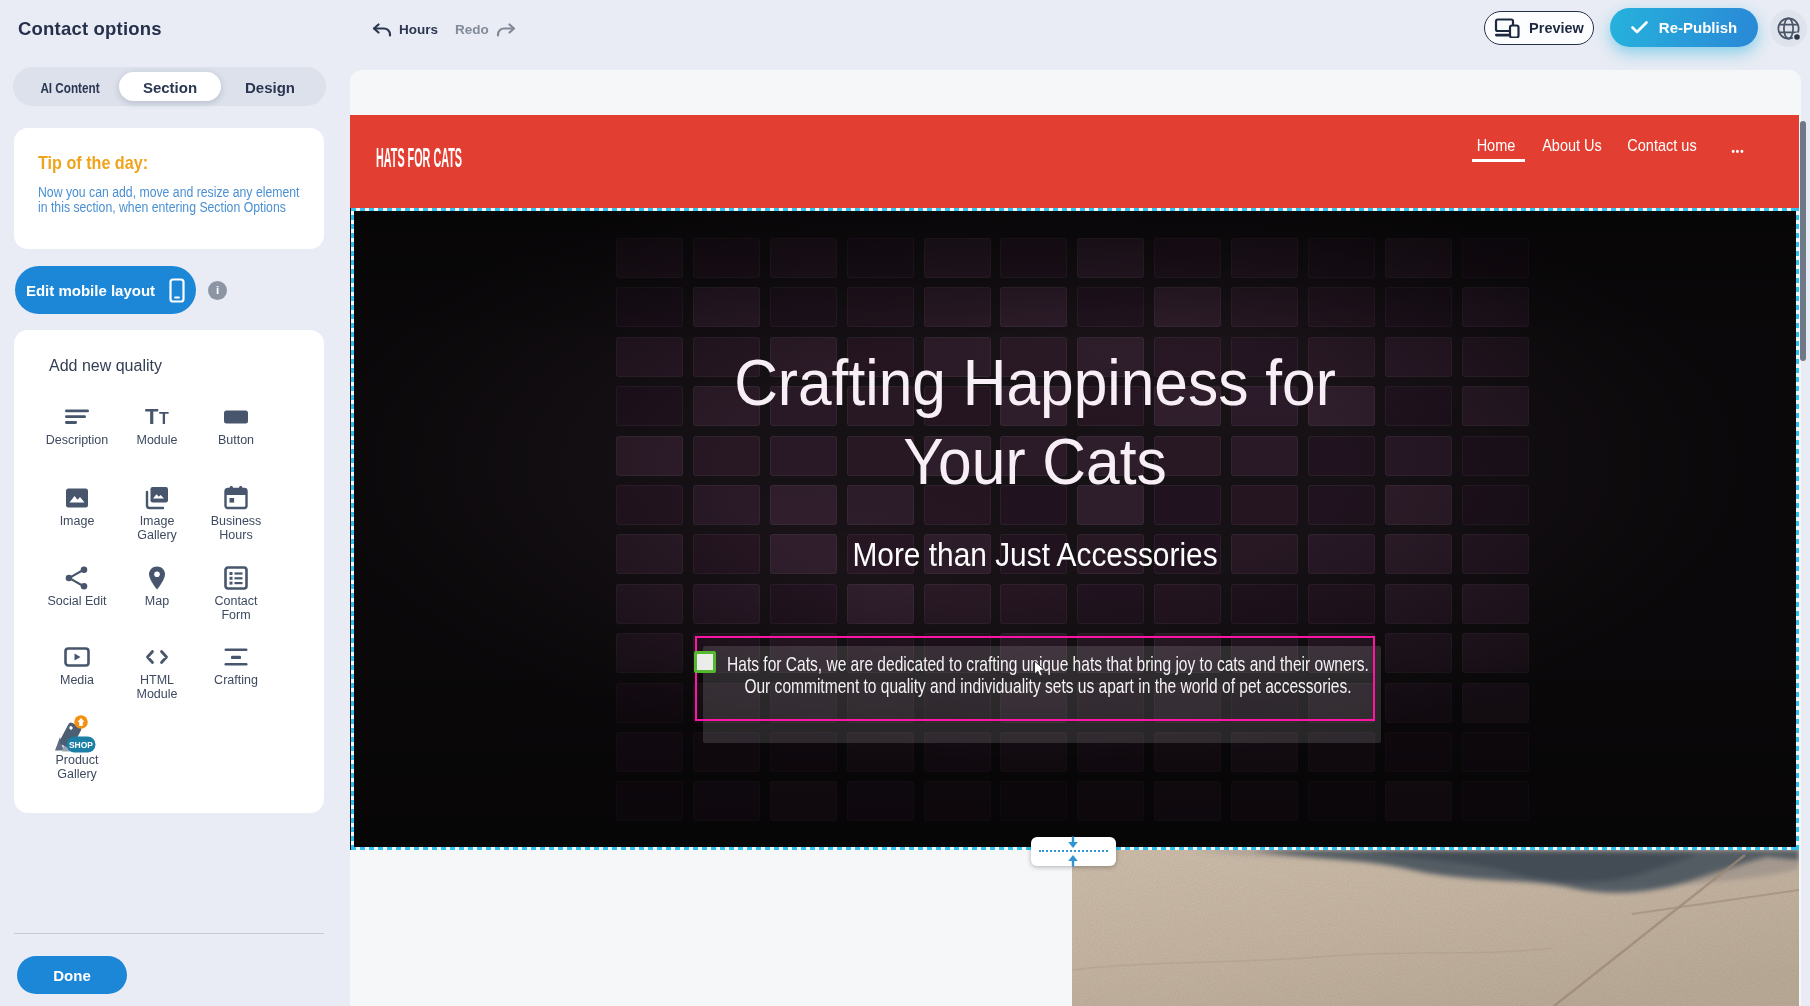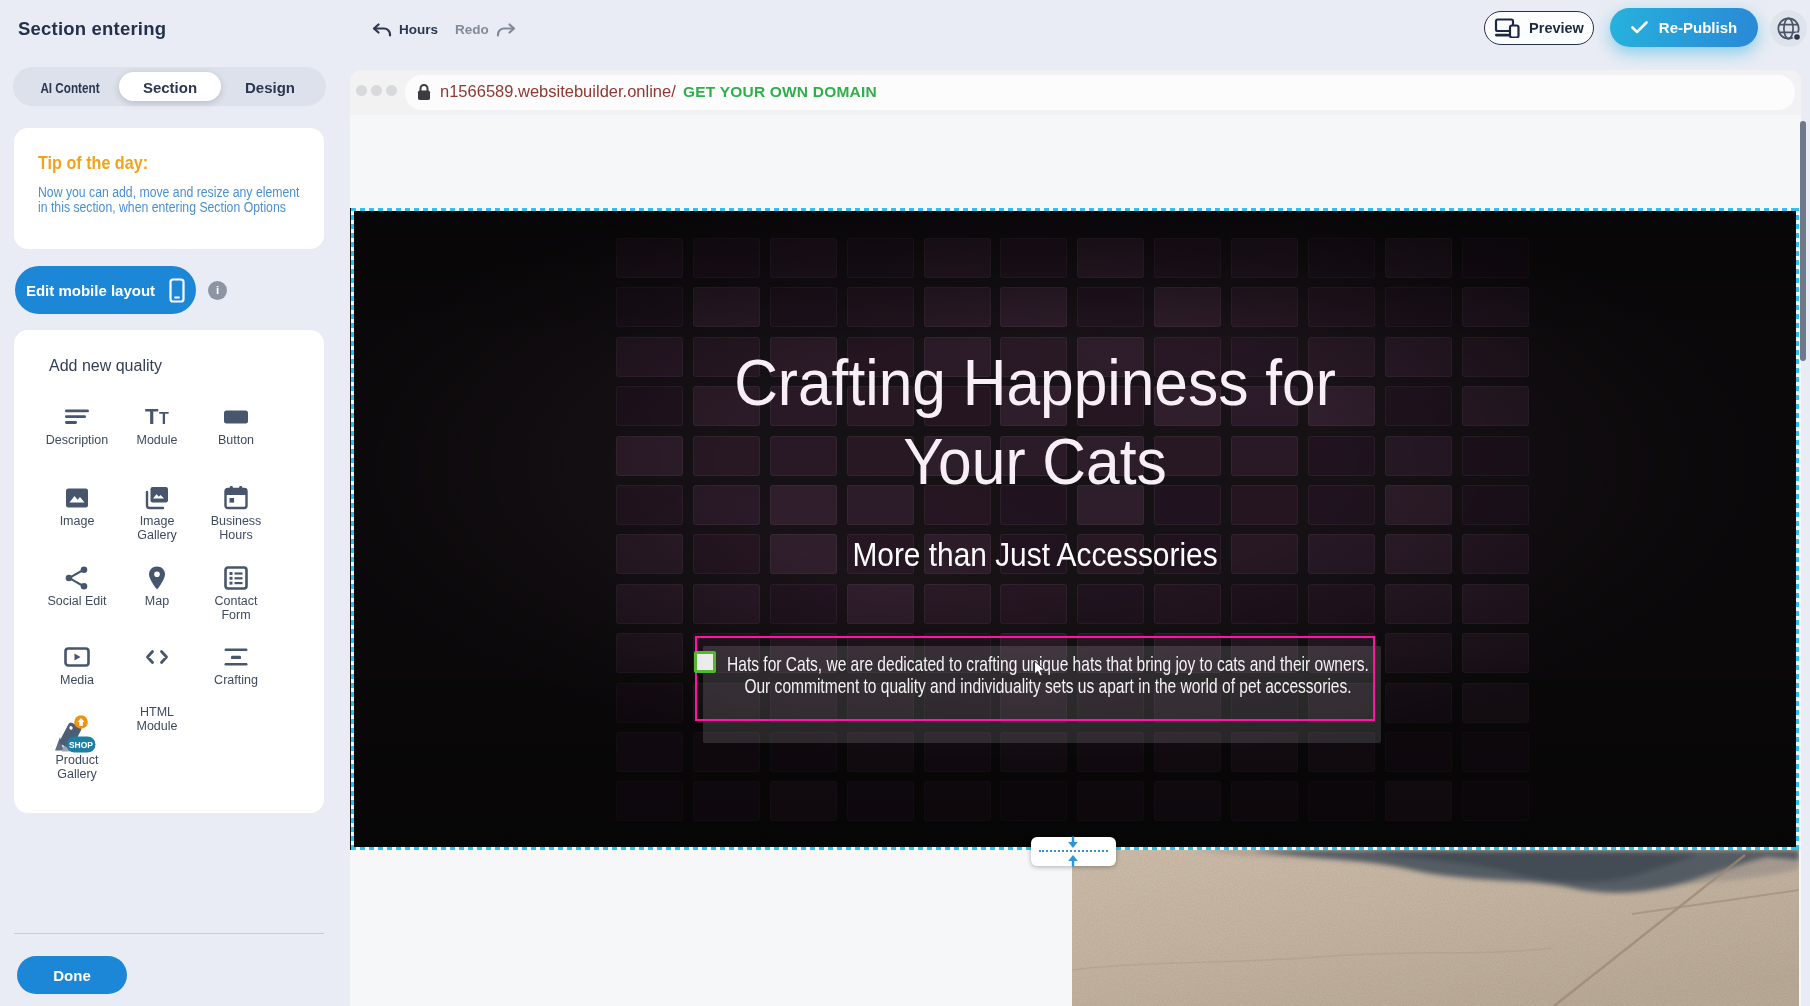--- a/index.html
+++ b/index.html
@@ -60,31 +60,27 @@
 .ghost { left:703px; top:646px; width:678px; height:97px; background:rgba(255,255,255,0.13); border-radius:2px; }
 .pinkbox { left:695px; top:636px; width:680px; height:85px; border:2px solid #ff14a6; }
 .greenh { left:694px; top:651px; width:22px; height:22px; background:rgba(245,248,245,0.95); border:3px solid #55b830; border-radius:2px; }
 .ptext { left:358px; top:653px; width:1380px; text-align:center; color:#f3f3f3; font-size:21px; line-height:22px; white-space:nowrap; transform:scaleX(0.74); transform-origin:50% 50%; }
 .scrollbar { left:1800px; top:121px; width:6px; height:240px; border-radius:3px; background:#6f7888; }
 .dragw { left:1031px; top:837px; width:85px; height:29px; background:#fff; border-radius:6px; box-shadow:0 1px 5px rgba(0,0,0,0.3); }
 .dragline { left:1039px; top:850px; width:69px; height:0; border-top:2px dotted #2e96d5; }
 </style></head><body>
 
 <div class="abs window">
-  <div class="chrome">
-    <div class="dot" style="left:6px"></div>
-      <div class="dot" style="left:21px"></div>
-      <div class="dot" style="left:36px"></div>
-    <div class="urlpill"></div>
-    <div style="position:absolute;left:67px;top:13px;"><svg width="14" height="18" viewBox="0 0 14 18">
-          <path d="M3.5 8 V5.5 a3.5 3.5 0 0 1 7 0 V8" stroke="#3c3c40" stroke-width="2" fill="none"></path>
-          <rect x="1" y="7.5" width="12" height="9.5" rx="1.8" fill="#3c3c40"></rect>
-        </svg></div>
-    <div class="urltxt">n1566589.websitebuilder.online/</div>
-    <div class="domain">GET YOUR OWN DOMAIN</div>
+  <div class="redbar">
+    <div class="logo">HATS FOR CATS</div>
+    <div class="nav" style="left:1146px">Home</div>
+    <div class="nav" style="left:1222px">About Us</div>
+    <div class="nav" style="left:1312px">Contact us</div>
+    <div class="nav" style="left:1388px;font-weight:bold;letter-spacing:1px;font-size:11px;top:30px">•••</div>
+    <div class="navline"></div>
   </div>
   <div class="hero">
     <div class="tgrid">
         <i style="background:#271824"></i>
         <i style="background:#241521"></i>
         <i style="background:#271824"></i>
         <i style="background:#20131f"></i>
         <i style="background:#2b1b28"></i>
         <i style="background:#241521"></i>
         <i style="background:#2e1d2b"></i>
@@ -282,21 +278,21 @@
 <div class="abs dragline"></div>
 <div class="abs" style="left:1067px;top:835px"><svg width="12" height="13" viewBox="0 0 12 13">
       <path d="M6 0.5 V7" stroke="#2e96d5" stroke-width="2.4"></path>
       <path d="M1.2 6 L6 12 L10.8 6 Z" fill="#2e96d5"></path>
     </svg></div>
 <div class="abs" style="left:1067px;top:853px"><svg width="12" height="13" viewBox="0 0 12 13">
       <path d="M6 12.5 V6" stroke="#2e96d5" stroke-width="2.4"></path>
       <path d="M1.2 7 L6 1 L10.8 7 Z" fill="#2e96d5"></path>
     </svg></div>
 
-<div class="abs h1">Section entering</div>
+<div class="abs h1">Contact options</div>
 <div class="abs undo">
     <svg width="20" height="14" viewBox="0 0 20 14">
       <path d="M6.5 1.5 L2 5.5 L6.5 9.5" stroke="#2b3750" stroke-width="2.2" fill="none" stroke-linecap="round" stroke-linejoin="round"></path>
       <path d="M2.5 5.5 H12 a6 6 0 0 1 6 6 v1" stroke="#2b3750" stroke-width="2.2" fill="none" stroke-linecap="round"></path>
     </svg>
     <span>Hours</span>
   </div>
 <div class="abs redo">
     <span>Redo</span>
     <svg width="20" height="14" viewBox="0 0 20 14">
@@ -434,21 +430,21 @@
       <rect x="1.5" y="4.5" width="23" height="17" rx="2.8" stroke="#47566c" fill="none" stroke-linecap="round" stroke-linejoin="round" stroke-width="2.6"></rect>
       <path d="M10.5 9.5 L16.5 13 L10.5 16.5 Z" fill="#47566c"></path>
     </svg>
   </div>
 <div class="elabel" style="left:32px;top:674px">Media</div>
 <div class="eicon" style="left:144.0px;top:644.0px;width:26px;height:26px">
     <svg viewBox="0 0 26 26">
       <path d="M8.5 7.5 L3.5 13 L8.5 18.5 M17.5 7.5 L22.5 13 L17.5 18.5" stroke="#47566c" fill="none" stroke-linecap="round" stroke-linejoin="round" stroke-width="2.8"></path>
     </svg>
   </div>
-<div class="elabel" style="left:112px;top:706px">HTML<br>Module</div>
+<div class="elabel" style="left:112px;top:674px">HTML<br>Module</div>
 <div class="eicon" style="left:223.0px;top:644.0px;width:26px;height:26px">
     <svg viewBox="0 0 26 26">
       <g fill="#47566c">
         <rect x="1.5" y="4.5" width="23" height="2.6" rx="1.3"></rect>
         <rect x="8" y="11.7" width="10" height="3.4" rx="1.2"></rect>
         <rect x="1.5" y="19" width="23" height="2.6" rx="1.3"></rect>
       </g>
     </svg>
   </div>
 <div class="elabel" style="left:191px;top:674px">Crafting</div>

